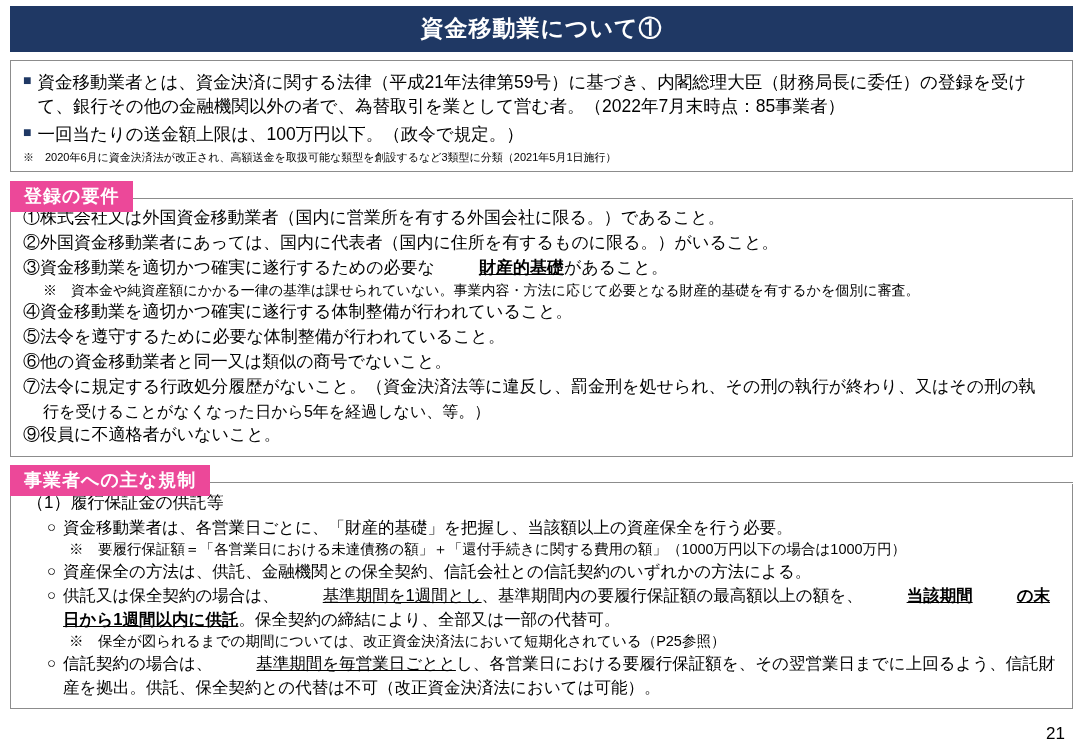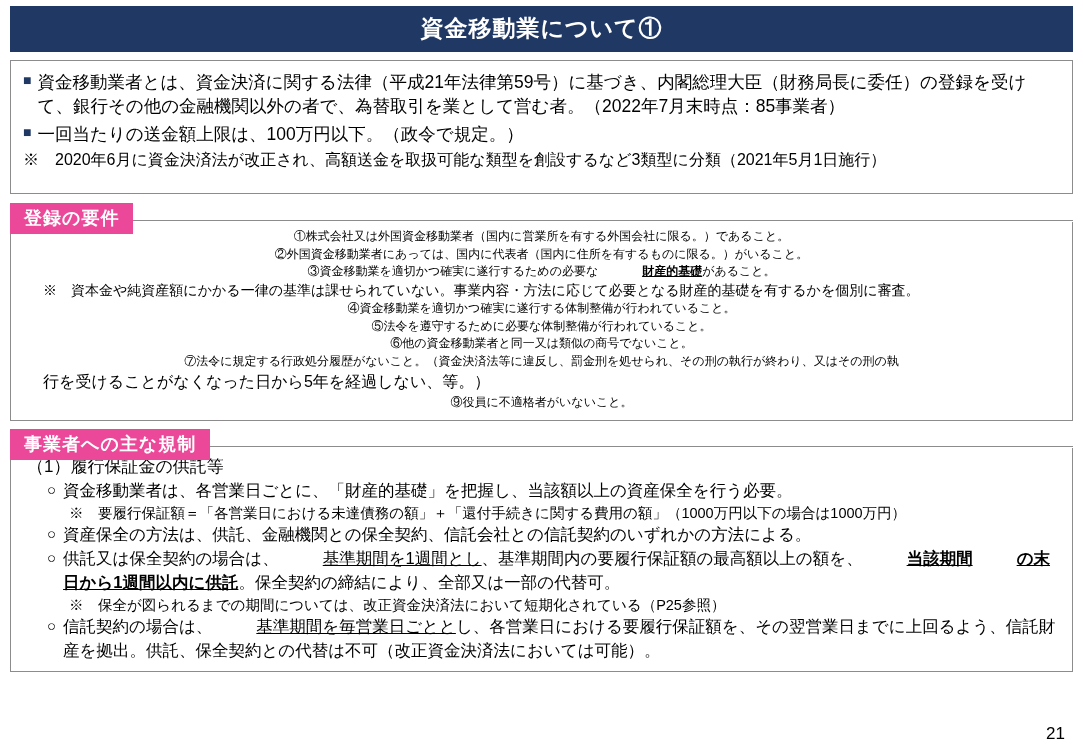--- a/index.html
+++ b/index.html
@@ -55,23 +55,23 @@
   }
   .sq-marker {
     color: #1f3864;
     font-size: 14px;
     line-height: 1.55;
     margin-right: 6px;
     flex: 0 0 auto;
   }
   .intro-text { flex: 1 1 auto; }
   .note-line {
-    font-size: 16px;
+    font-size: 11px;
     line-height: 1.3;
-    margin: 2px 0 16px 0;
+    margin: 2px 0 0 0;
     white-space: nowrap;
   }
   
   .section {
     position: relative;
     margin-bottom: 8px;
   }
   .sec-head {
     display: inline-block;
     background: #ec4899;
@@ -91,24 +91,23 @@
   }
   .sec-body {
     border: 1px solid #8c8c8c;
     border-top: none;
     box-sizing: border-box;
     padding: 6px 12px 8px 12px;
     margin-top: -13px;
   }
   
   .req-line {
-    font-size: 12px;
+    font-size: 17px;
     line-height: 1.47;
     white-space: nowrap;
-    text-align: center;
   }
   .req-sub {
     font-size: 14px;
     line-height: 1.35;
     padding-left: 20px;
     white-space: nowrap;
   }
   .req-cont {
     font-size: 16px;
     line-height: 1.47;

